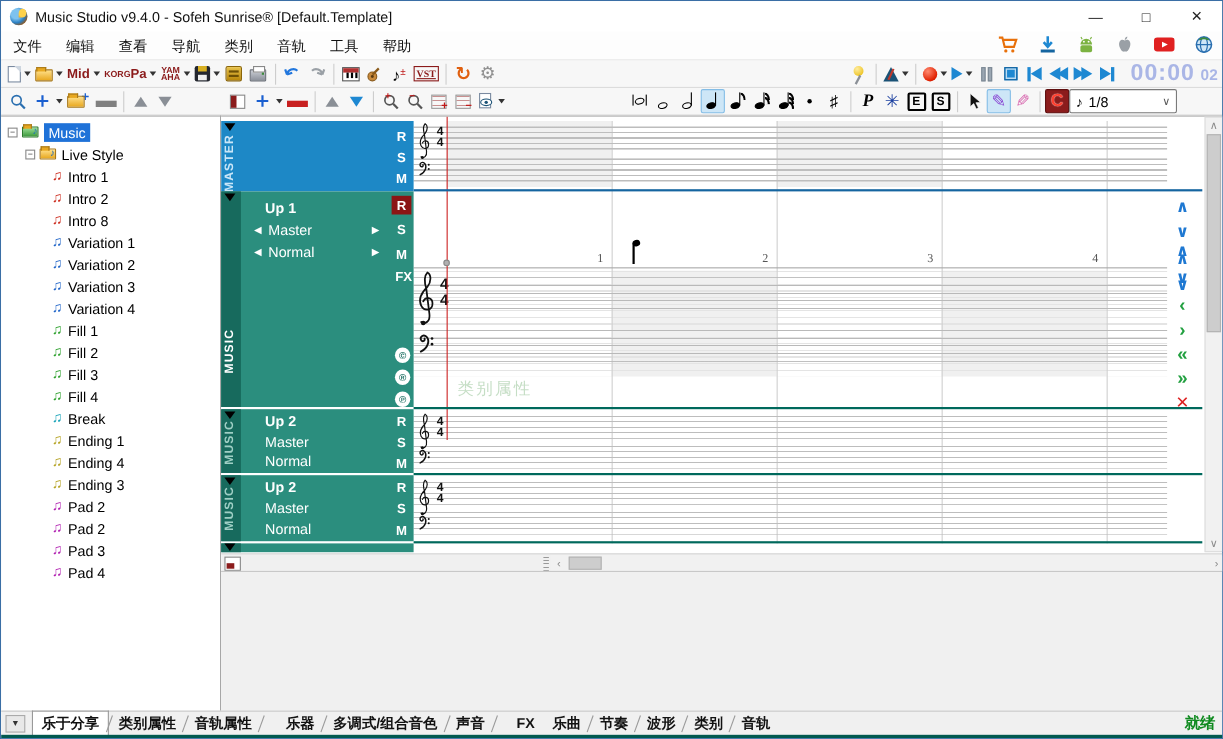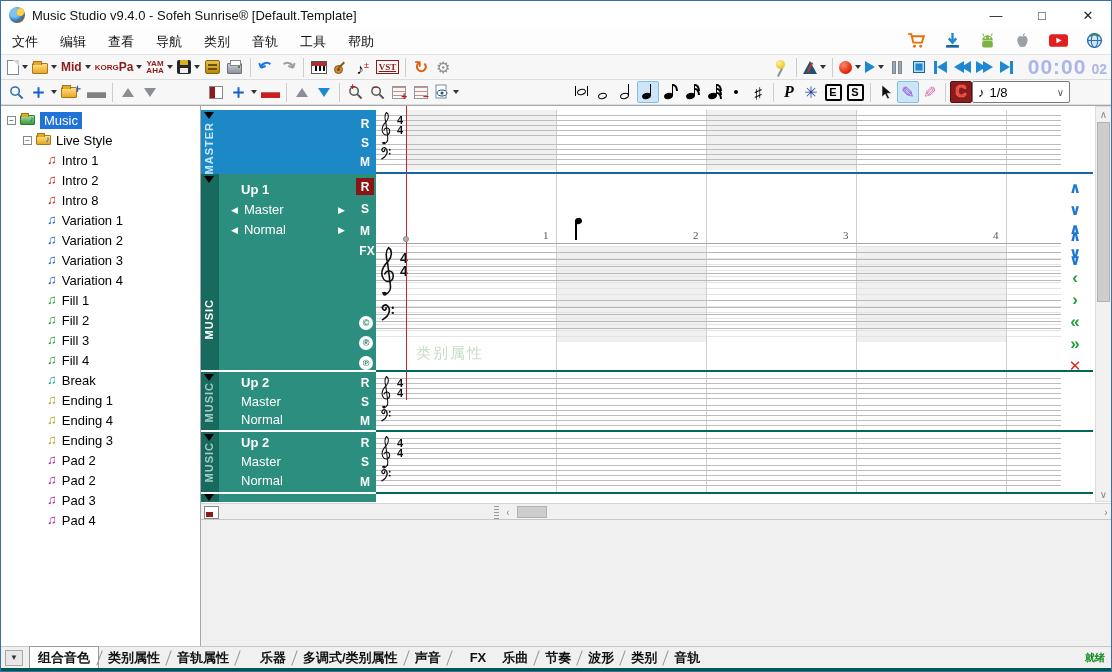--- a/index.html
+++ b/index.html
@@ -129,21 +129,21 @@
 
 
 #props { position:absolute; left:200px; top:518px; width:912px; height:127px; background:#f0f0f0; border-top:1px solid #c8c8c8; }
 
 
 #tabbar{position:absolute;left:0;top:645px;width:1112px;height:22px;background:#f0f0f0;border-top:1px solid #c8c8c8;display:flex;align-items:center;}
 #tabdrop{width:18px;height:16px;margin-left:4px;background:#e8e8e8;border:1px solid #aaa;display:flex;align-items:center;justify-content:center;}
 .tab{font-size:13px;font-weight:bold;color:#111;padding:2px 8px;position:relative;white-space:nowrap;}
 .tab.active{background:#fff;border:1px solid #999;border-bottom:none;}
 .tabsep{width:1px;height:16px;background:#9a9a9a;transform:rotate(20deg);}
-#ready{position:absolute;right:8px;font-size:10px;font-weight:bold;color:#0f8a1f;}
+#ready{position:absolute;right:8px;font-size:14px;font-weight:bold;color:#0f8a1f;}
 #bottomstrip{position:absolute;left:0;top:667px;width:1112px;height:5px;background:#00594f;}
 #watermark{position:absolute;font-size:15px;color:rgba(140,190,140,0.5);letter-spacing:2px;}
 #playhead{position:absolute;width:1px;background:#cc2222;}
 .blue-line{position:absolute;height:2px;background:#1565a0;}
 .teal-line{position:absolute;height:2px;background:#00695c;}
 .mnum{position:absolute;font-size:11px;color:#555;font-family:"Liberation Serif",serif;}
 #thenote{position:absolute;}
 #thenote .h{position:absolute;left:2px;top:0;width:7px;height:6px;background:#000;border-radius:50%;transform:rotate(-16deg);}
 #thenote .s{position:absolute;left:2px;top:3px;width:1.5px;height:19px;background:#000;}
 </style>
@@ -828,29 +828,29 @@
     
 
     
     
   </div>
 
   <div id="tabbar">
     <div id="tabdrop">
         <span style="font-size:8px;color:#333;">▼</span>
       </div>
-    <span class="tab active" style="margin-left:6px;">组合音色</span>
+    <span class="tab active" style="margin-left:6px;">乐于分享</span>
     <span class="tabsep"></span>
     <span class="tab">类别属性</span>
     <span class="tabsep"></span>
     <span class="tab">音轨属性</span>
     <span class="tabsep"></span>
     <span class="tab" style="margin-left:14px;">乐器</span>
     <span class="tabsep"></span>
-    <span class="tab">多调式/类别属性</span>
+    <span class="tab">多调式/组合音色</span>
     <span class="tabsep"></span>
     <span class="tab">声音</span>
     <span class="tabsep"></span>
     <span class="tab" style="margin-left:12px;">FX</span>
     <span class="tab">乐曲</span>
     <span class="tabsep"></span>
     <span class="tab">节奏</span>
     <span class="tabsep"></span>
     <span class="tab">波形</span>
     <span class="tabsep"></span>

